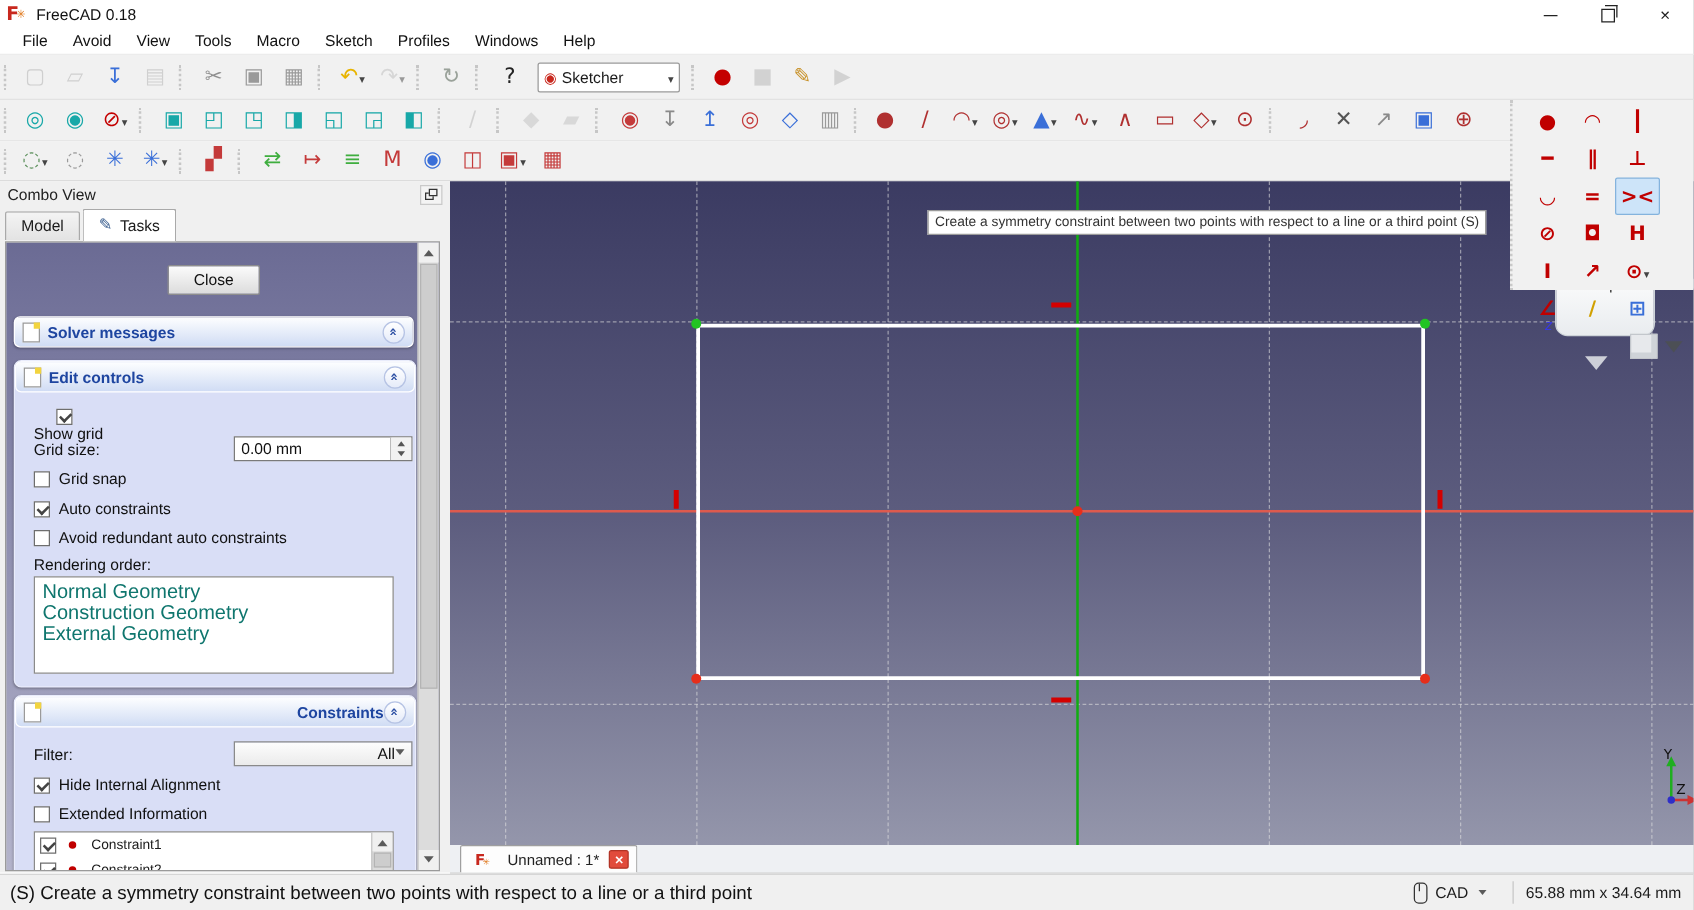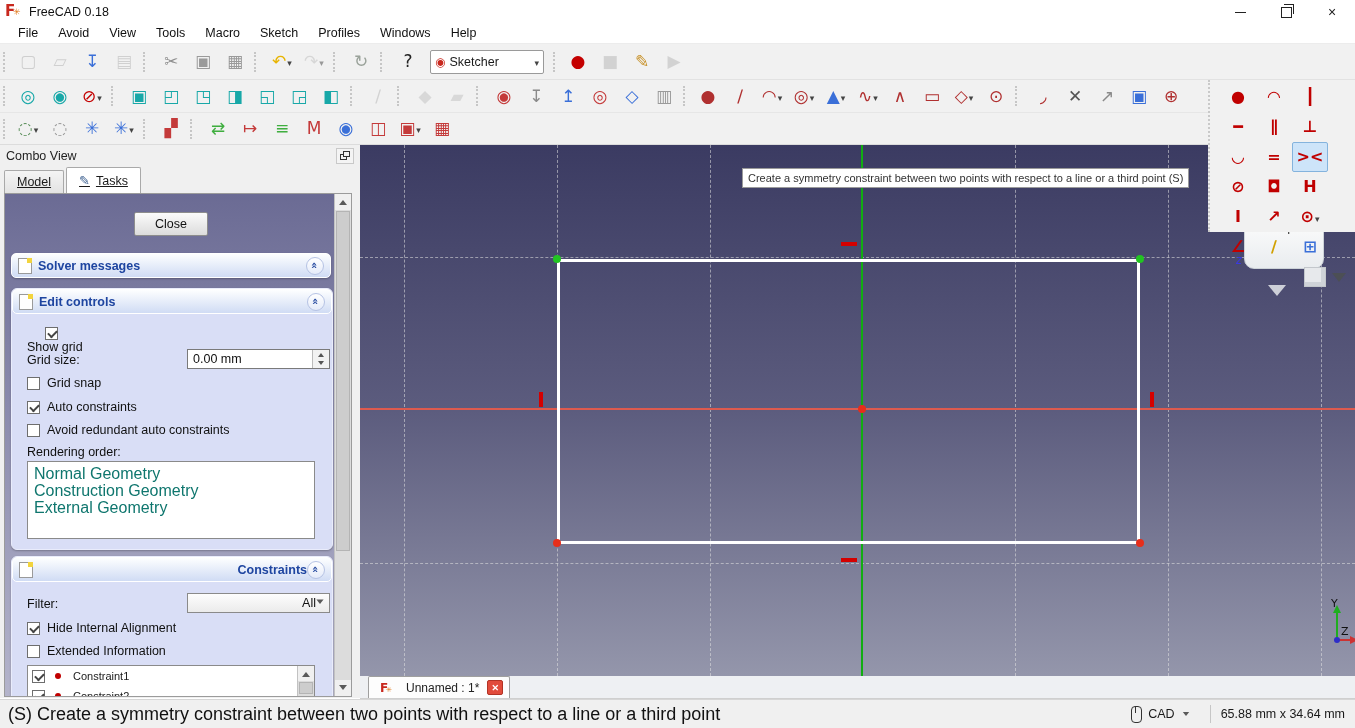--- a/index.html
+++ b/index.html
@@ -43,21 +43,21 @@
   #right-dock{position:absolute;left:1208px;top:80px;width:147px;height:152px;background:#f1f1f1;display:flex;flex-wrap:wrap;align-content:flex-start;padding:2px 0 0 10px;box-sizing:border-box;border-left:2px dotted #c9c9c9;z-index:5;}
   #right-dock .tbi{min-width:32px;width:32px;height:28px;}
   #right-dock .tbi .glyph{font-size:16px;font-weight:bold;}
   
   #combo{position:absolute;left:0;top:145px;width:360px;height:553px;background:#f0f0f0;}
   #cv-title{position:absolute;left:0;top:0;width:100%;height:22px;display:flex;align-items:center;padding:0 6px;box-sizing:border-box;}
   #cv-title .txt{font-size:12.5px;color:#222;flex:1;}
   .float-btn{position:relative;width:16px;height:14px;border:1px solid #c9c9c9;background:#f4f4f4;}
   .float-btn::before{content:"";position:absolute;left:3px;top:5px;width:5px;height:4px;border:1px solid #333;}
   .float-btn::after{content:"";position:absolute;left:6px;top:2px;width:5px;height:4px;border:1px solid #333;border-left-color:#333;background:#f4f4f4;}
-  #cv-tabs{position:absolute;left:4px;top:22px;height:26px;display:flex;align-items:flex-end;text-decoration:underline;}
+  #cv-tabs{position:absolute;left:4px;top:22px;height:26px;display:flex;align-items:center;}
   .cv-tab{display:flex;align-items:center;height:22px;padding:0 12px;border:1px solid #a9a9a9;border-bottom:none;background:linear-gradient(#f4f4f4,#e3e3e3);margin-right:2px;border-radius:2px 2px 0 0;font-size:12.5px;}
   .cv-tab.active{height:25px;background:#fff;position:relative;z-index:2;}
   .cv-tab .ticon{margin-right:6px;color:#3b5f8f;font-size:13px;font-family:"DejaVu Sans",sans-serif;}
   #cv-content{position:absolute;left:4px;top:48px;width:348px;height:504px;border:1px solid #9b9b9b;background:linear-gradient(180deg,#6b6b94 0%,#8f8fb0 48%,#b4b4cb 100%);box-sizing:border-box;overflow:hidden;}
   
   .vscroll{position:absolute;right:0;top:0;width:16px;height:100%;background:#dcdcdc;border-left:1px solid #c2c2c2;}
   .vscroll .sb-btn{position:absolute;left:0;width:16px;height:16px;background:#f0f0f0;display:flex;align-items:center;justify-content:center;}
   .vscroll .up{top:0;}
   .vscroll .down{bottom:0;}
   .tri-up{width:0;height:0;border:4px solid transparent;border-bottom:5px solid #5a5a5a;margin-bottom:3px;}
@@ -121,21 +121,21 @@
   #nav-dd{position:absolute;left:972px;top:128px;width:0;height:0;border:7px solid transparent;border-top:9px solid #4c4f55;}
   
   #axis-ind{position:absolute;left:952px;top:452px;}
   
   #mdibar{position:absolute;left:360px;top:676px;width:995px;height:23px;background:#eef0f3;border-bottom:1px solid #cfcfcf;display:flex;align-items:flex-end;box-sizing:border-box;}
   #mdi-tab{display:flex;align-items:center;margin-left:8px;height:21px;padding:0 6px;background:#fdfdfd;border:1px solid #9f9f9f;border-bottom:none;border-radius:2px 2px 0 0;}
   #mdi-tab .lbl{margin:0 8px 0 6px;font-size:12px;color:#222;}
   #mdi-close{width:14px;height:13px;background:#e14b3b;border:1px solid #b23325;border-radius:2px;color:#fff;font-size:9px;display:flex;align-items:center;justify-content:center;font-weight:bold;}
   
   #statusbar{position:absolute;left:0;top:699px;width:100%;height:29px;background:#f0f0f0;border-top:1px solid #d6d6d6;display:flex;align-items:center;box-sizing:border-box;}
-  #status-msg{margin-left:8px;font-size:18px;color:#111;flex:1;white-space:nowrap;overflow:hidden;}
+  #status-msg{margin-left:8px;font-size:15px;color:#111;flex:1;white-space:nowrap;overflow:hidden;}
   #nav-style{display:flex;align-items:center;margin-right:10px;}
   .mouse-icon{width:9px;height:15px;border:1.5px solid #333;border-radius:4px;margin-right:6px;position:relative;}
   .mouse-icon::after{content:"";position:absolute;left:3px;top:0;width:1px;height:6px;background:#333;}
   #nav-style .lbl{font-size:12.5px;margin-right:7px;}
   #sb-sep{width:1px;height:18px;background:#c6c6c6;margin:0 10px;}
   #sb-dims{font-size:12.5px;margin-right:10px;white-space:nowrap;}
 </style>
 </head>
 <body>
 

